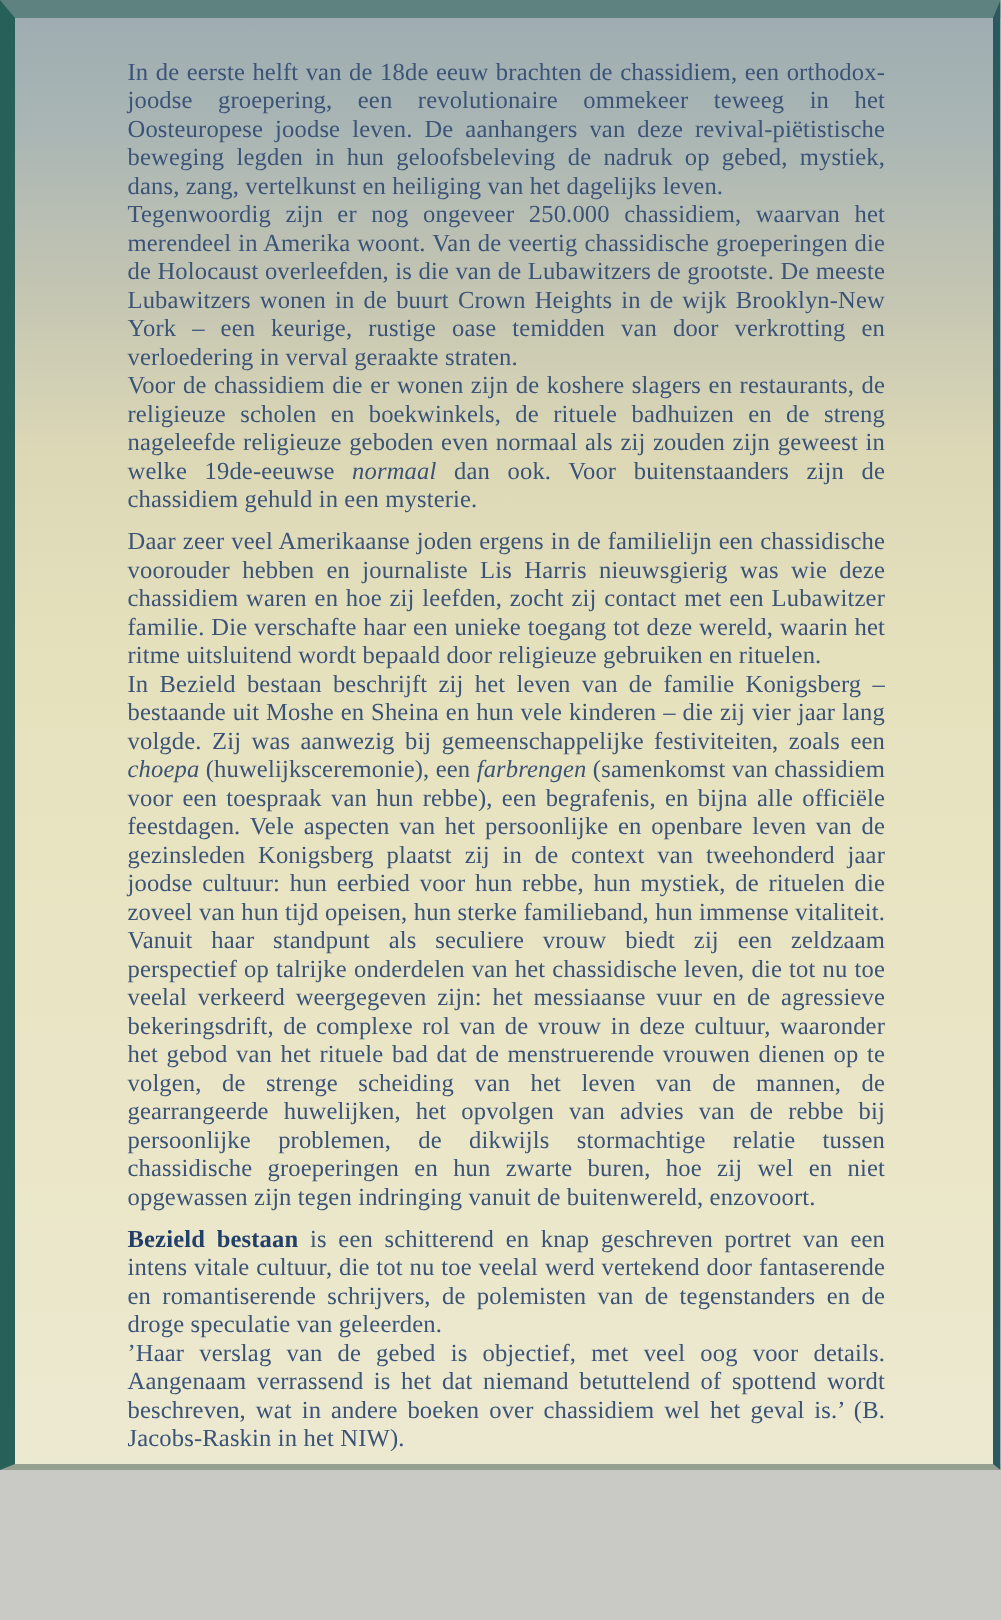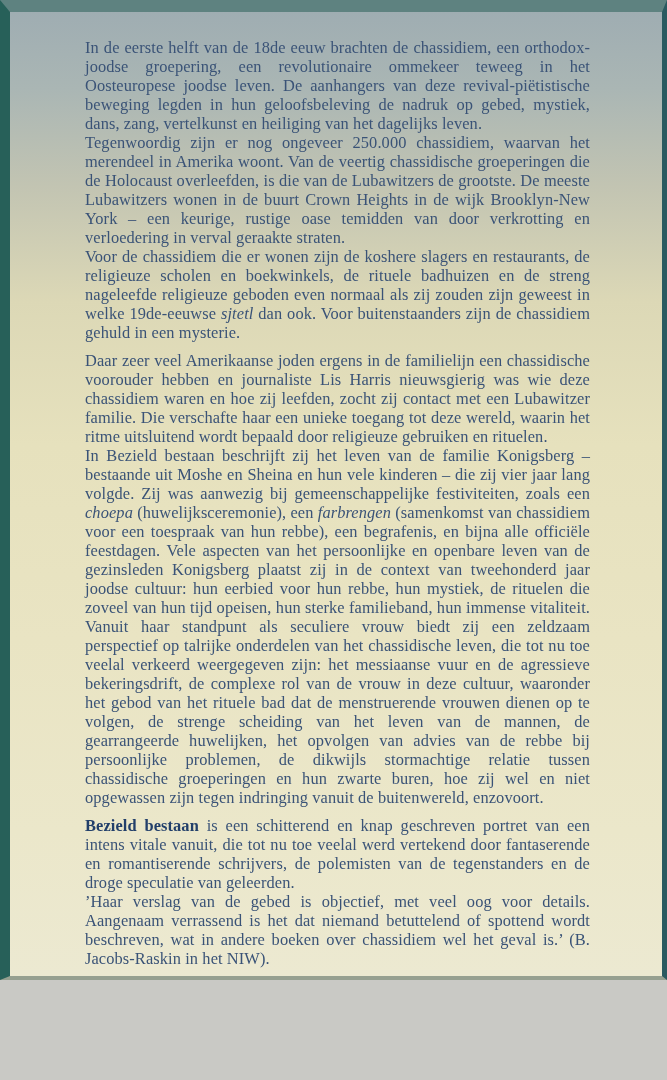--- a/index.html
+++ b/index.html
@@ -88,24 +88,24 @@
 </head>
 <body>
 
 <div class="cover">
   <div class="edge-light"></div>
   <div class="scuff"></div>
 
   <div class="blurb">
       <p class="para"><span>In de eerste helft van de 18de eeuw brachten de chassidiem, een orthodox-joodse groepering, een revolutionaire ommekeer teweeg in het Oosteuropese joodse leven. De aanhangers van deze revival-piëtistische beweging legden in hun geloofsbeleving de nadruk op gebed, mystiek, dans, zang, vertelkunst en heiliging van het dagelijks leven.</span></p>
       <p class="para"><span>Tegenwoordig zijn er nog ongeveer 250.000 chassidiem, waarvan het merendeel in Amerika woont. Van de veertig chassidische groeperingen die de Holocaust overleefden, is die van de Lubawitzers de grootste. De meeste Lubawitzers wonen in de buurt Crown Heights in de wijk Brooklyn-New York – een keurige, rustige oase temidden van door verkrotting en verloedering in verval geraakte straten.</span></p>
-      <p class="para"><span>Voor de chassidiem die er wonen zijn de koshere slagers en restaurants, de religieuze scholen en boekwinkels, de rituele badhuizen en de streng nageleefde religieuze geboden even normaal als zij zouden zijn geweest in welke 19de-eeuwse </span><span class="it">sjtetl</span><span> dan ook. Voor buitenstaanders zijn de chassidiem gehuld in een mysterie.</span></p>
+      <p class="para"><span>Voor de chassidiem die er wonen zijn de koshere slagers en restaurants, de religieuze scholen en boekwinkels, de rituele badhuizen en de streng nageleefde religieuze geboden even normaal als zij zouden zijn geweest in welke 19de-eeuwse </span><span class="it">normaal</span><span> dan ook. Voor buitenstaanders zijn de chassidiem gehuld in een mysterie.</span></p>
       <p class="para gap"><span>Daar zeer veel Amerikaanse joden ergens in de familielijn een chassidische voorouder hebben en journaliste Lis Harris nieuwsgierig was wie deze chassidiem waren en hoe zij leefden, zocht zij contact met een Lubawitzer familie. Die verschafte haar een unieke toegang tot deze wereld, waarin het ritme uitsluitend wordt bepaald door religieuze gebruiken en rituelen.</span></p>
       <p class="para"><span>In Bezield bestaan beschrijft zij het leven van de familie Konigsberg – bestaande uit Moshe en Sheina en hun vele kinderen – die zij vier jaar lang volgde. Zij was aanwezig bij gemeenschappelijke festiviteiten, zoals een </span><span class="it">choepa</span><span> (huwelijksceremonie), een </span><span class="it">farbrengen</span><span> (samenkomst van chassidiem voor een toespraak van hun rebbe), een begrafenis, en bijna alle officiële feestdagen. Vele aspecten van het persoonlijke en openbare leven van de gezinsleden Konigsberg plaatst zij in de context van tweehonderd jaar joodse cultuur: hun eerbied voor hun rebbe, hun mystiek, de rituelen die zoveel van hun tijd opeisen, hun sterke familieband, hun immense vitaliteit. Vanuit haar standpunt als seculiere vrouw biedt zij een zeldzaam perspectief op talrijke onderdelen van het chassidische leven, die tot nu toe veelal verkeerd weergegeven zijn: het messiaanse vuur en de agressieve bekeringsdrift, de complexe rol van de vrouw in deze cultuur, waaronder het gebod van het rituele bad dat de menstruerende vrouwen dienen op te volgen, de strenge scheiding van het leven van de mannen, de gearrangeerde huwelijken, het opvolgen van advies van de rebbe bij persoonlijke problemen, de dikwijls stormachtige relatie tussen chassidische groeperingen en hun zwarte buren, hoe zij wel en niet opgewassen zijn tegen indringing vanuit de buitenwereld, enzovoort.</span></p>
-      <p class="para gap"><span class="b">Bezield bestaan</span><span> is een schitterend en knap geschreven portret van een intens vitale vanuit, die tot nu toe veelal werd vertekend door fantaserende en romantiserende schrijvers, de polemisten van de tegenstanders en de droge speculatie van geleerden.</span></p>
+      <p class="para gap"><span class="b">Bezield bestaan</span><span> is een schitterend en knap geschreven portret van een intens vitale cultuur, die tot nu toe veelal werd vertekend door fantaserende en romantiserende schrijvers, de polemisten van de tegenstanders en de droge speculatie van geleerden.</span></p>
       <p class="para"><span>’Haar verslag van de gebed is objectief, met veel oog voor details. Aangenaam verrassend is het dat niemand betuttelend of spottend wordt beschreven, wat in andere boeken over chassidiem wel het geval is.’ (B. Jacobs-Raskin in het NIW).</span></p>
     </div>
 
   <div class="footer">
     <div class="publisher">Bosch &amp; Keuning nv, Baarn</div>
     <div class="isbn">ISBN 90 246 4572 7</div>
   </div>
 </div>
 
 </body></html>

